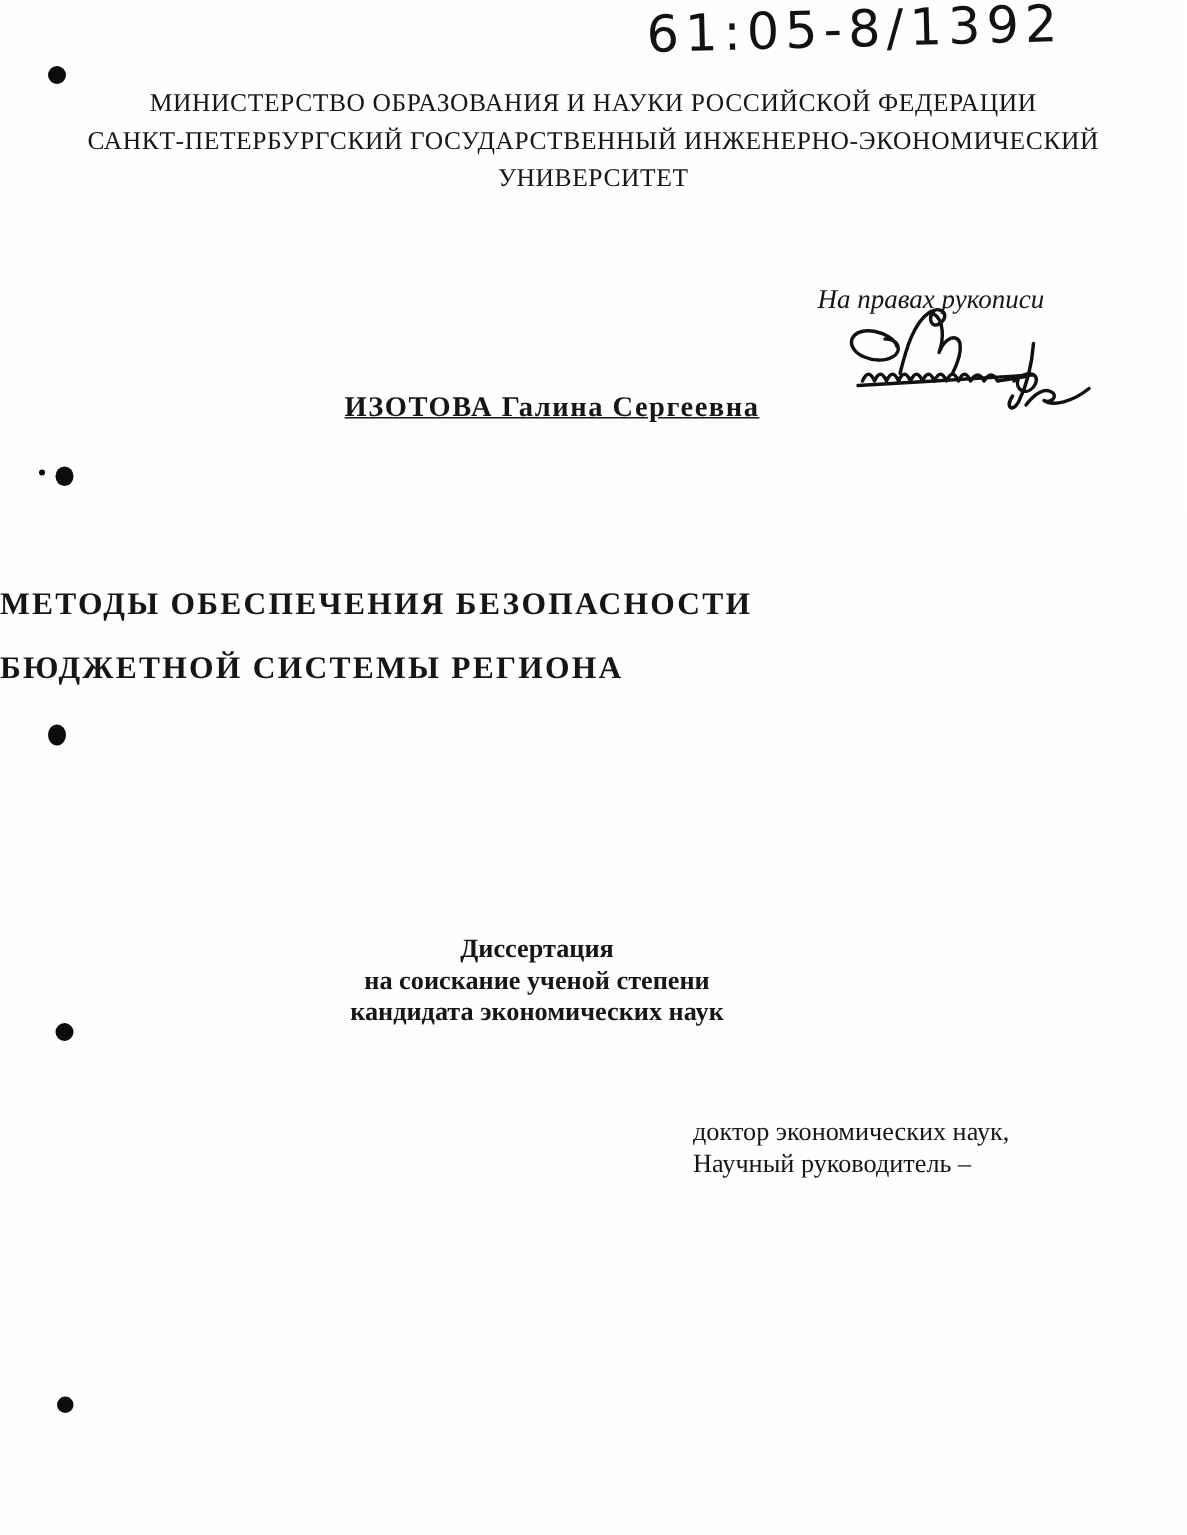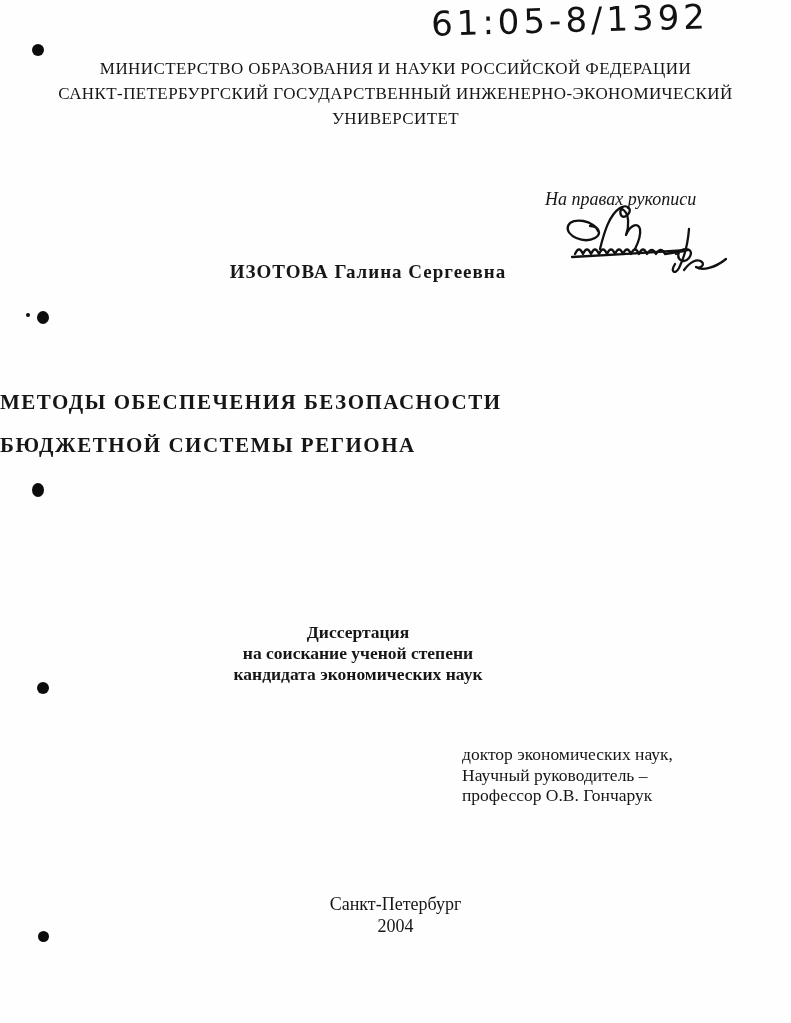--- a/index.html
+++ b/index.html
@@ -72,20 +72,21 @@
     stroke-linejoin: round;
   }
   .author {
     position: absolute;
     left: 0; right: 55px;
     top: 261px;
     text-align: center;
     font-weight: bold;
     font-size: 19px;
     letter-spacing: 1px;
+    text-decoration: underline;
   }
   .title {
     position: absolute;
     left: 0; right: 15px;
     top: 381px;
     font-weight: bold;
     font-size: 21px;
     line-height: 43px;
     letter-spacing: 1.5px;
   }
@@ -164,21 +165,16 @@
 
   <div class="thesis">
     <div>Диссертация</div>
     <div>на соискание ученой степени</div>
     <div>кандидата экономических наук</div>
   </div>
 
   <div class="supervisor">
     <div>доктор экономических наук,</div>
     <div>Научный руководитель –</div>
-    <div>профессор О.В. Гончарук</div>
   </div>
 
-  <div class="imprint">
-    <div>Санкт-Петербург</div>
-    <div>2004</div>
-  </div>
 
 </div>
 
 </body></html>

